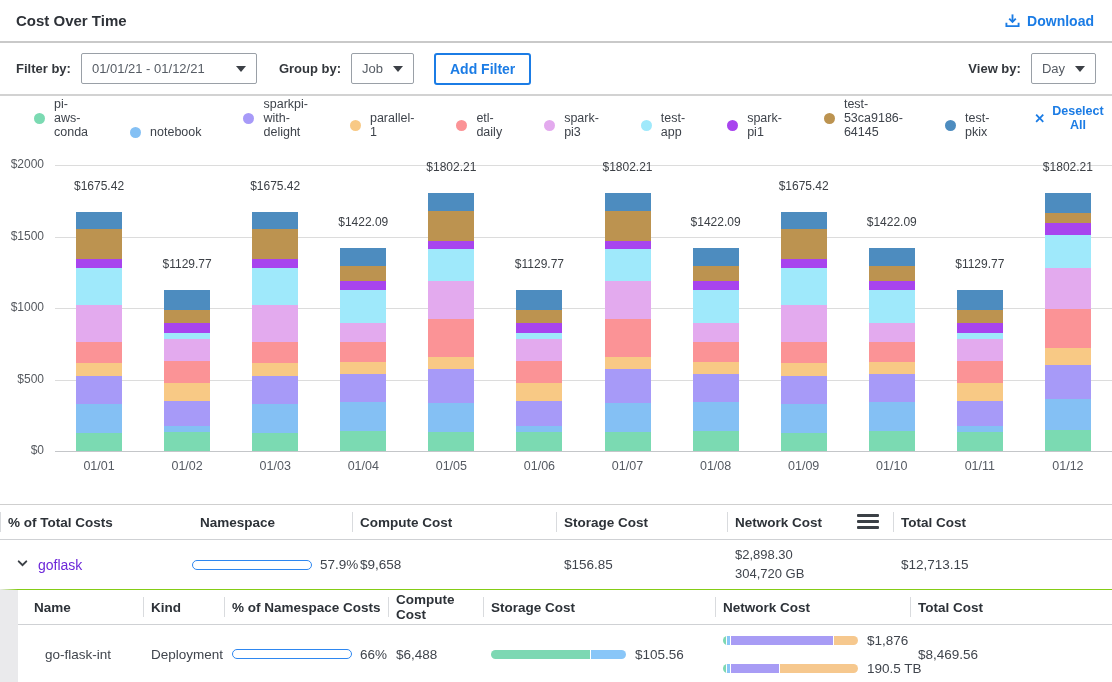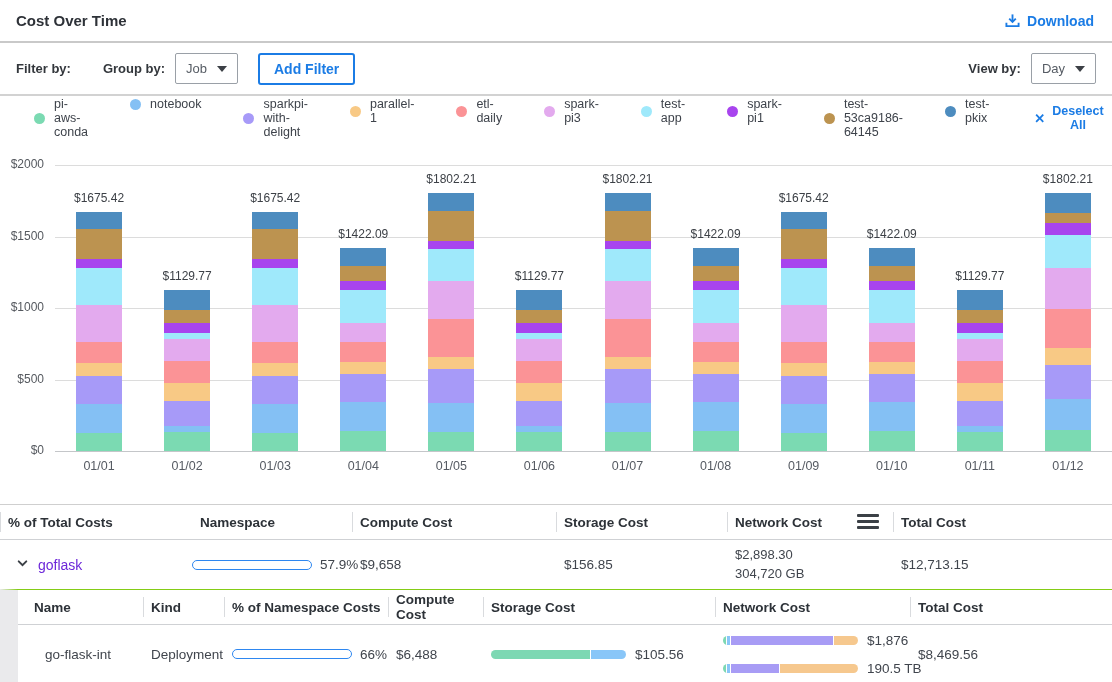--- a/index.html
+++ b/index.html
@@ -36,21 +36,21 @@
   .x-glyph { font-size:13px; font-weight:bold; }
 
   
   .chart { position:relative; height:341px; }
   .plot { position:absolute; left:0; right:0; top:25px; height:286px; }
   .gridline { position:absolute; left:55px; right:0; height:1px; background:#dcdcdc; }
   .gridline.zero { background:#c4c6c9; }
   .ytick { position:absolute; left:0; width:44px; text-align:right; font-size:12px; color:#55595f; }
   .bars { position:absolute; left:55px; right:0; top:0; bottom:0; display:flex; }
   .bar-slot { flex:1 1 0; display:flex; flex-direction:column; justify-content:flex-end;
-    align-items:center; gap:7px; }
+    align-items:center; gap:19px; }
   .bar-total { font-size:12px; color:#3c4046; white-space:nowrap; }
   .bar { width:46px; display:flex; flex-direction:column-reverse; }
   .xlabels { position:absolute; left:55px; right:0; top:313px; height:28px; display:flex; }
   .xlabel { flex:1 1 0; text-align:center; font-size:12.5px; color:#565b63; padding-top:6px; }
 
   
   .maintable { margin-top:23px; border-top:1px solid #cfcfcf; }
   .mt-grid { display:grid; grid-template-columns:184px 168px 204px 171px 166px 1fr; }
   .thead { border-bottom:1px solid #cfd1d4; }
   .th { height:34px; display:flex; align-items:center; font-size:13.5px; font-weight:bold;
@@ -95,37 +95,41 @@
           <path d="M4.5 6 L8 9.5 L11.5 6"></path>
           <path d="M1.5 10.5 V14 H14.5 V10.5"></path>
       </svg>
     </span>
     <span>Download</span>
   </button>
 </div>
 
 <div class="filterbar">
   <span class="flabel">Filter by:</span>
+  <div class="select sel-date">
+    <span>01/01/21 - 01/12/21</span>
+    <span class="caret"></span>
+  </div>
   <span class="flabel" style="margin-left:22px;">Group by:</span>
   <div class="select">
     <span>Job</span>
     <span class="caret"></span>
   </div>
   <button class="add-filter">Add Filter</button>
   <div class="viewby">
     <span class="flabel">View by:</span>
     <div class="select">
       <span>Day</span>
       <span class="caret"></span>
     </div>
   </div>
 </div>
 
 <div class="legendbar">
-  <div id="legend-items" style="display:flex;align-items:flex-start;gap:42px;">
+  <div id="legend-items" style="display:flex;align-items:flex-end;gap:42px;">
       <div class="legend-item">
         <span class="legend-dot" style="background: rgb(123, 218, 178);"></span>
         <span>pi-aws-conda</span>
       </div>
       <div class="legend-item">
         <span class="legend-dot" style="background: rgb(132, 192, 244);"></span>
         <span>notebook</span>
       </div>
       <div class="legend-item">
         <span class="legend-dot" style="background: rgb(167, 154, 248);"></span>

